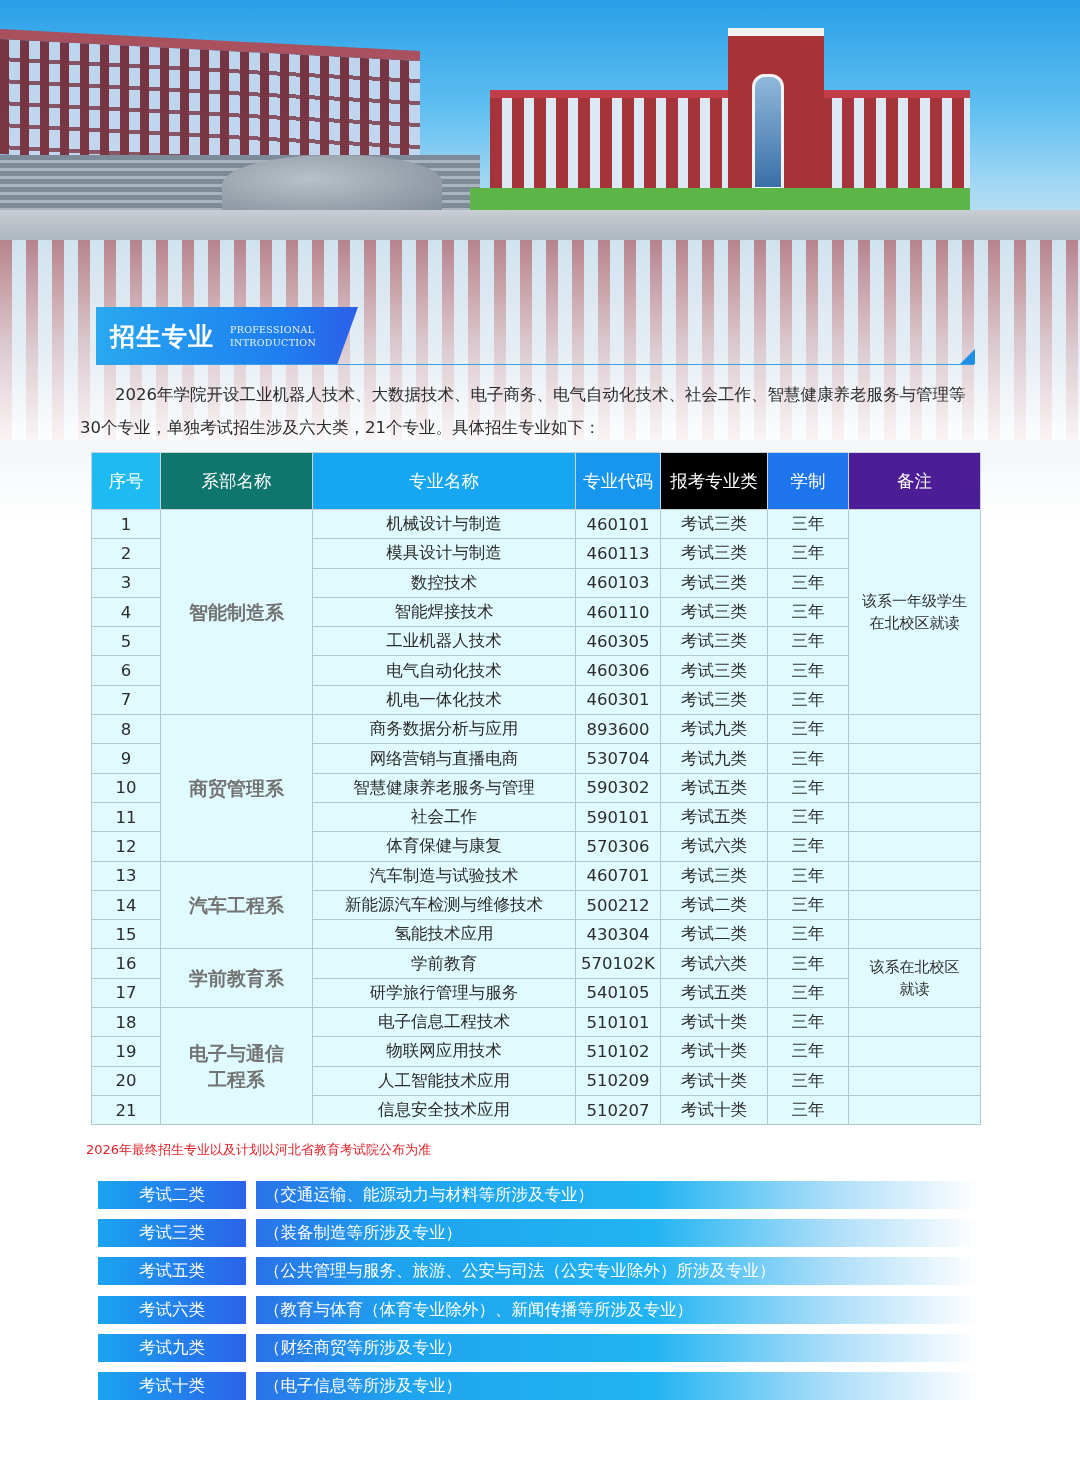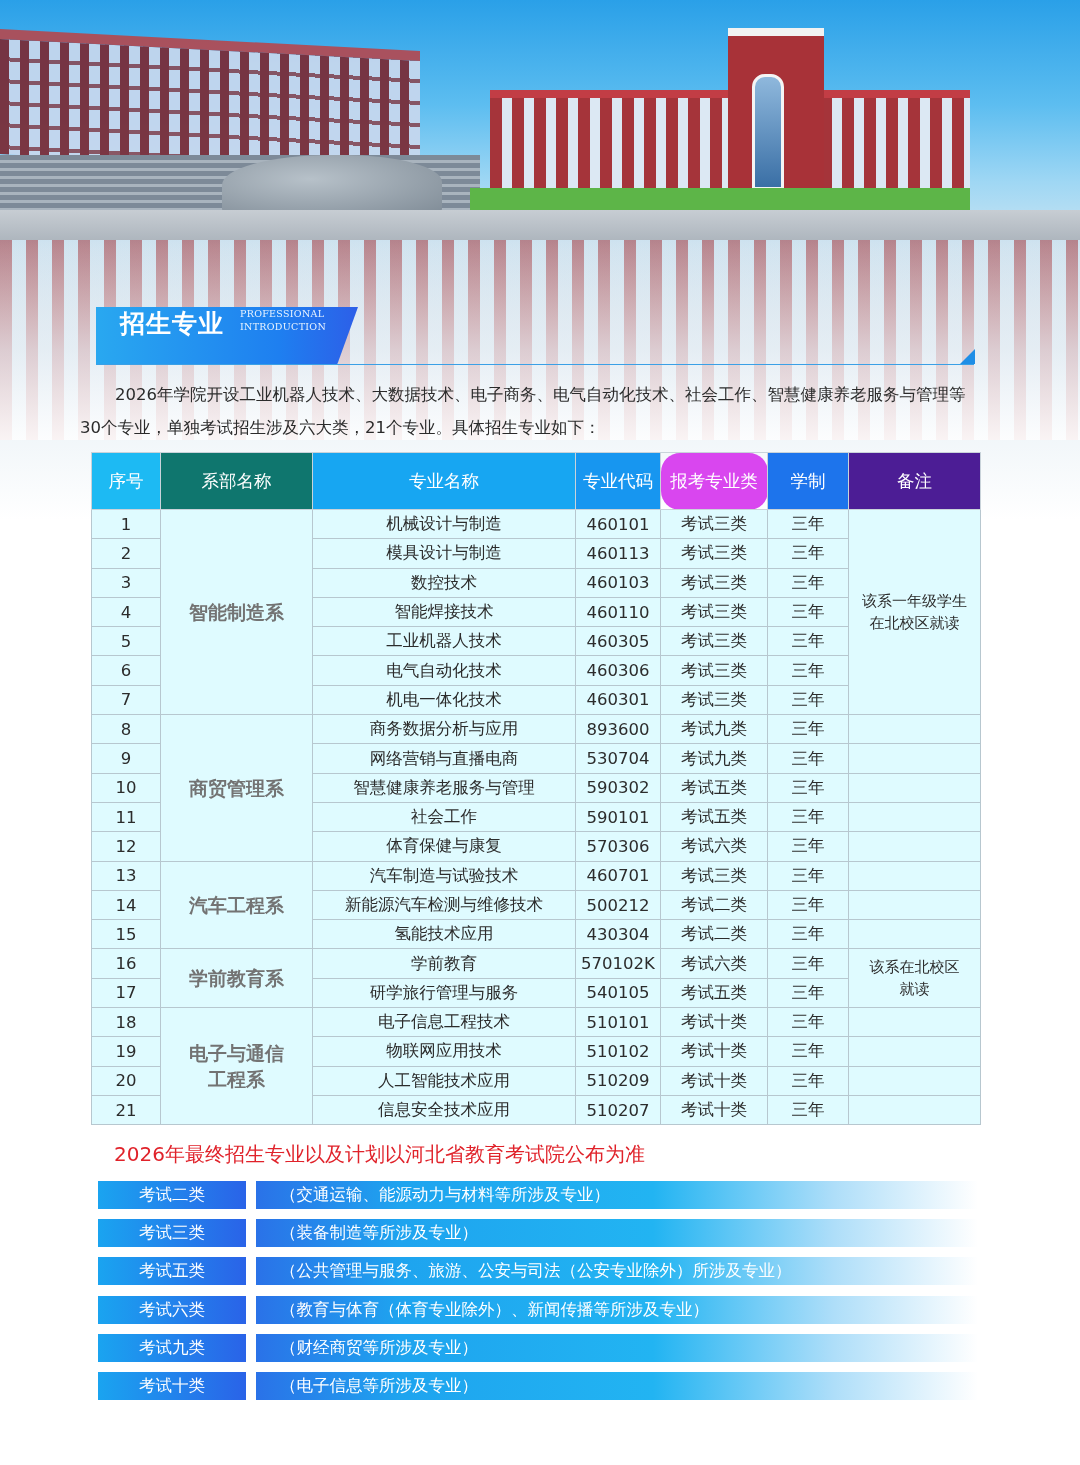--- a/index.html
+++ b/index.html
@@ -62,21 +62,21 @@
     position: absolute; left: 0; top: 240px; width: 1080px; height: 200px;
     background:
       linear-gradient(180deg, rgba(255,255,255,0) 0%, rgba(235,241,246,.65) 55%, rgba(255,255,255,.9) 100%),
       repeating-linear-gradient(90deg, rgba(165,52,58,.55) 0 12px, rgba(210,225,238,.55) 12px 26px);
   }
   
   .section-header {
     position: absolute; left: 96px; top: 307px; width: 262px; height: 58px;
     background: linear-gradient(90deg, #29a8f0 0%, #1e7ff0 70%, #2d5fe8 100%);
     clip-path: polygon(0 0, 100% 0, 92% 100%, 0 100%);
-    display: flex; align-items: flex-start; padding-left: 24px;
+    display: flex; align-items: center; padding-left: 14px;
   }
   .section-title {
     color: #ffffff; font-size: 25px; font-weight: bold; letter-spacing: 1px;
   }
   .section-sub {
     color: #e8f3ff; font-family: "DejaVu Serif", "Liberation Serif", serif;
     font-size: 9.5px; line-height: 13px; margin-left: 16px; letter-spacing: .3px;
   }
   .header-line {
     position: absolute; left: 96px; top: 364px; width: 878px; height: 1px;
@@ -108,39 +108,39 @@
     white-space: nowrap;
   }
   .majors-table td.dept {
     color: #737373; font-weight: bold; font-size: 19px; line-height: 26px;
   }
   .majors-table td.note { font-size: 15px; line-height: 22px; }
   .h0 { background: #1dbaf3; }
   .h1 { background: #0f766e; }
   .h2 { background: #17a6f2; }
   .h3 { background: #1796f0; }
-  .h4 { background: #d946ef; border-radius: 19px; }
+  .h4 { background: #000000; }
   .h5 { background: #1d74ec; }
   .h6 { background: #4c1d95; }
   
   .footnote {
-    position: absolute; left: 114px; top: 1141px;
-    color: #e0222a; font-size: 20px;
+    position: absolute; left: 86px; top: 1141px;
+    color: #e0222a; font-size: 13px;
   }
   
   .cat-list { position: absolute; left: 98px; top: 1181px; width: 880px; }
   .cat-row { display: flex; height: 28px; margin-bottom: 10.2px; }
   .cat-label {
     width: 148px; height: 28px; color: #ffffff; font-size: 16.5px;
     display: flex; align-items: center; justify-content: center;
     background: linear-gradient(90deg, #1aa4f0, #2a63e8);
   }
   .cat-desc {
     flex: 1; margin-left: 10px; height: 28px; color: #ffffff; font-size: 16.5px;
-    display: flex; align-items: center; padding-left: 24px;
+    display: flex; align-items: center; padding-left: 8px;
     background: linear-gradient(90deg, #2a72e8 0%, #1ea4ef 20%, #22b4f2 55%, rgba(120,200,245,.6) 80%, rgba(255,255,255,0) 100%);
   }
 </style>
 </head>
 <body>
 
 <div class="hero">
   <div class="bldg-left"></div>
   <div class="steps"></div>
   <div class="rock"></div>

